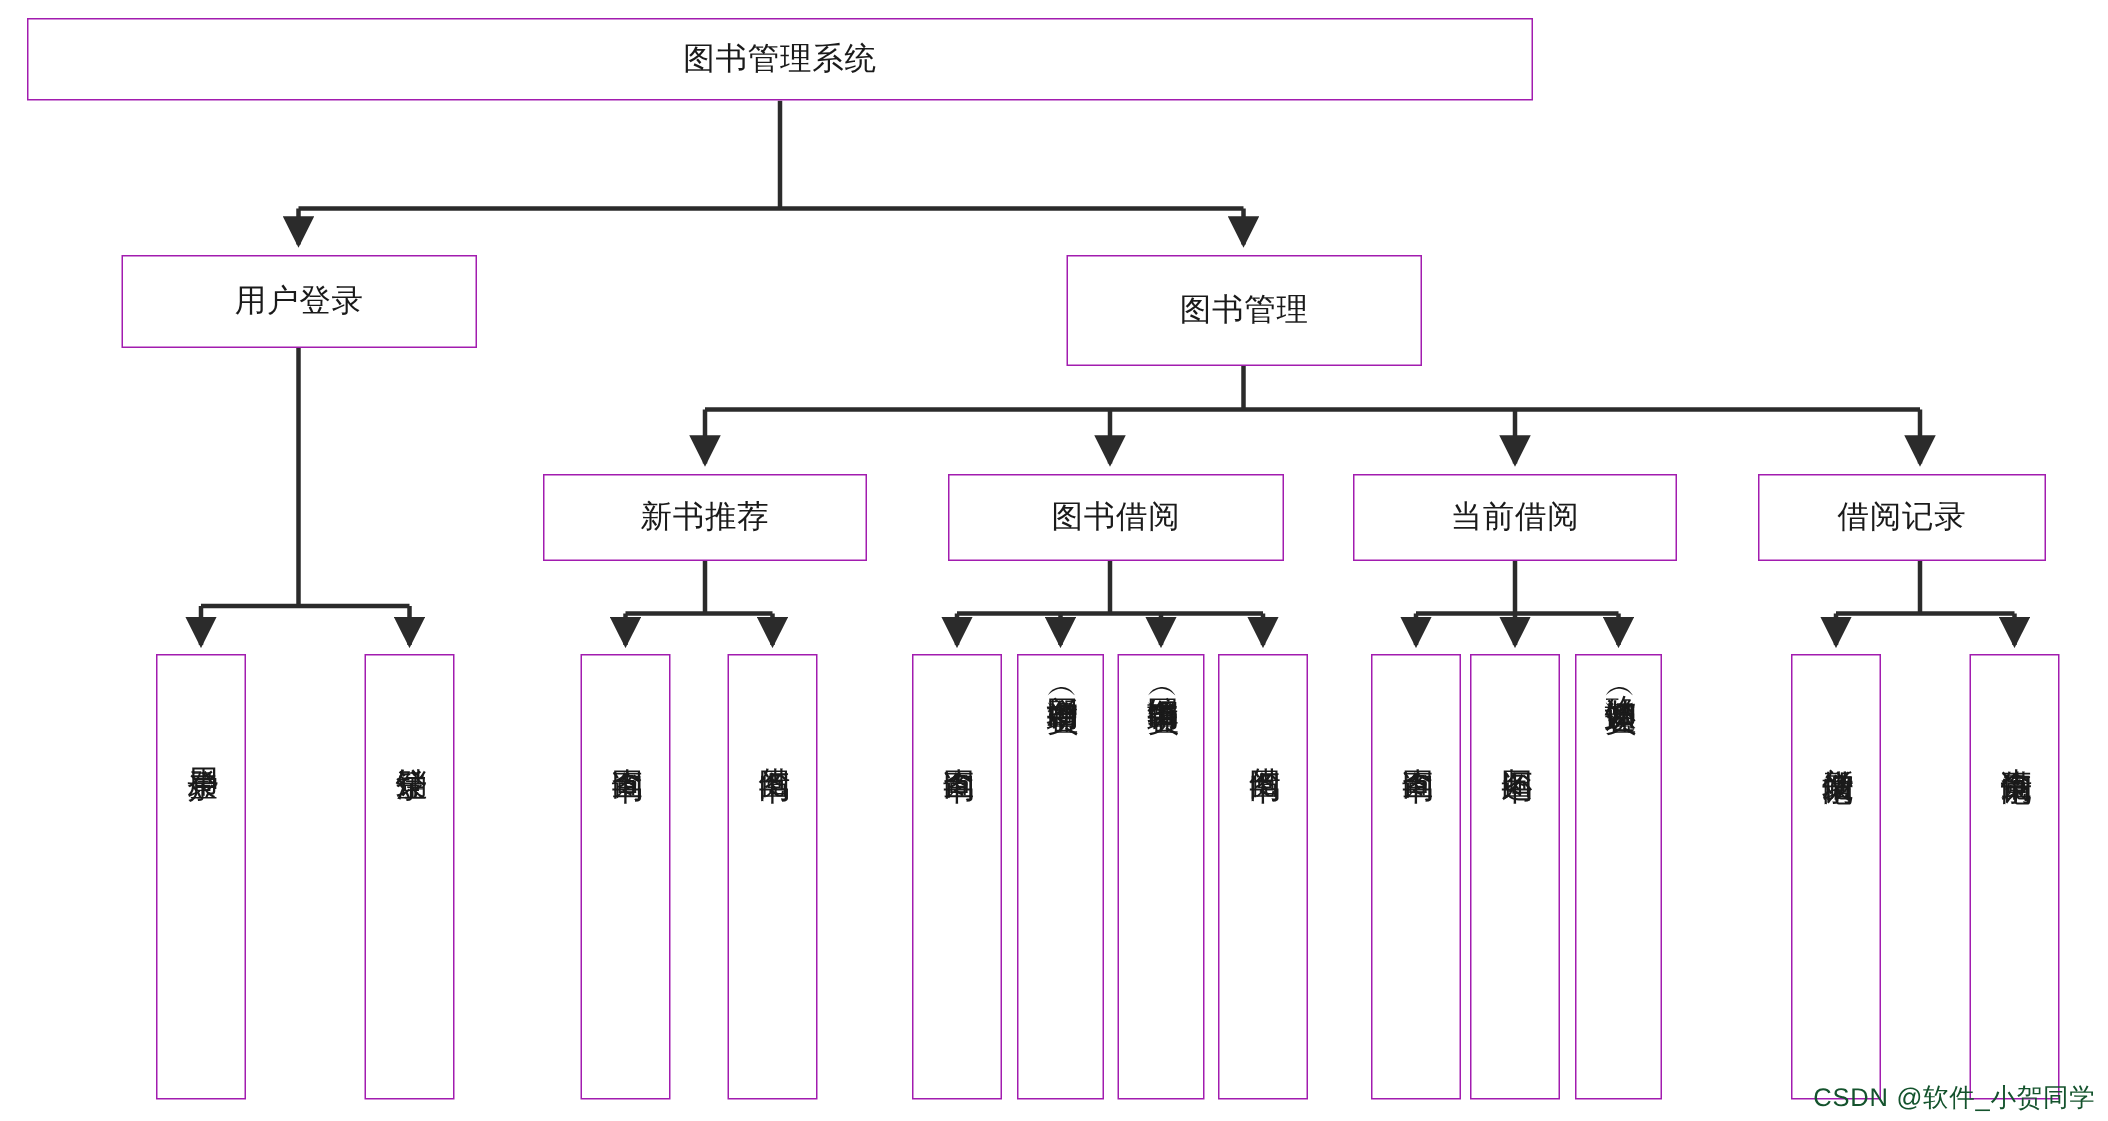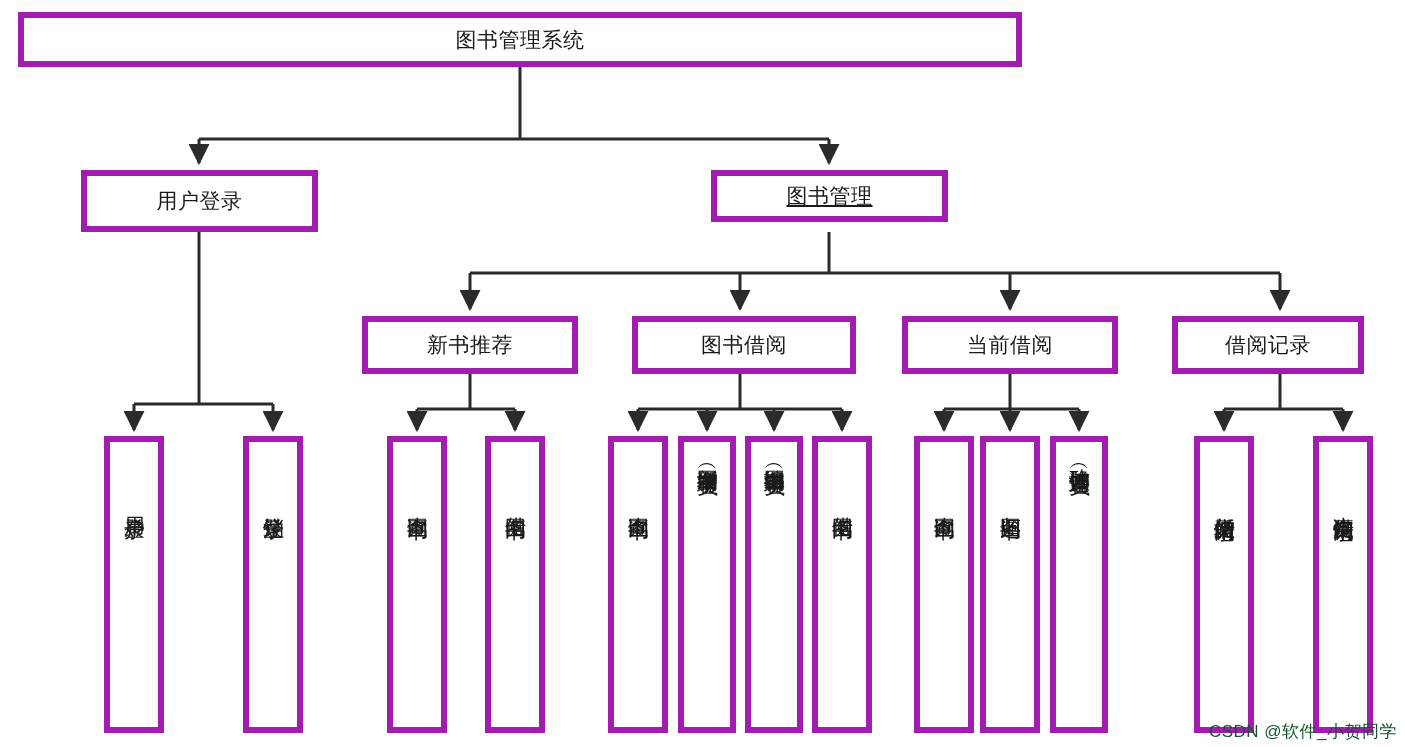--- a/index.html
+++ b/index.html
@@ -21,21 +21,21 @@
     position: absolute;
     left: 0;
     top: 0;
     width: 1405px;
     height: 747px;
   }
   .node {
     position: absolute;
     box-sizing: border-box;
     background: #ffffff;
-    border: 6px solid #a21caf;
+    border: 1px solid #a21caf;
     display: flex;
     align-items: center;
     justify-content: center;
     color: #1a1a1a;
   }
   .node.h {
     
   }
   .node.h .label {
     font-size: 21px;
@@ -141,21 +141,21 @@
     </g>
   </svg>
 
   <div class="node h" style="left:18px; top:12px; width:1004px; height:55px;">
     <span class="label">图书管理系统</span>
   </div>
 
   <div class="node h" style="left:81px; top:170px; width:237px; height:62px;">
     <span class="label">用户登录</span>
   </div>
-  <div class="node h" style="left:711px; top:170px; width:237px; height:52px;text-decoration:underline;">
+  <div class="node h" style="left:711px; top:170px; width:237px; height:74px;">
     <span class="label">图书管理</span>
   </div>
 
   <div class="node h" style="left:362px; top:316px; width:216px; height:58px;">
     <span class="label">新书推荐</span>
   </div>
   <div class="node h" style="left:632px; top:316px; width:224px; height:58px;">
     <span class="label">图书借阅</span>
   </div>
   <div class="node h" style="left:902px; top:316px; width:216px; height:58px;">

